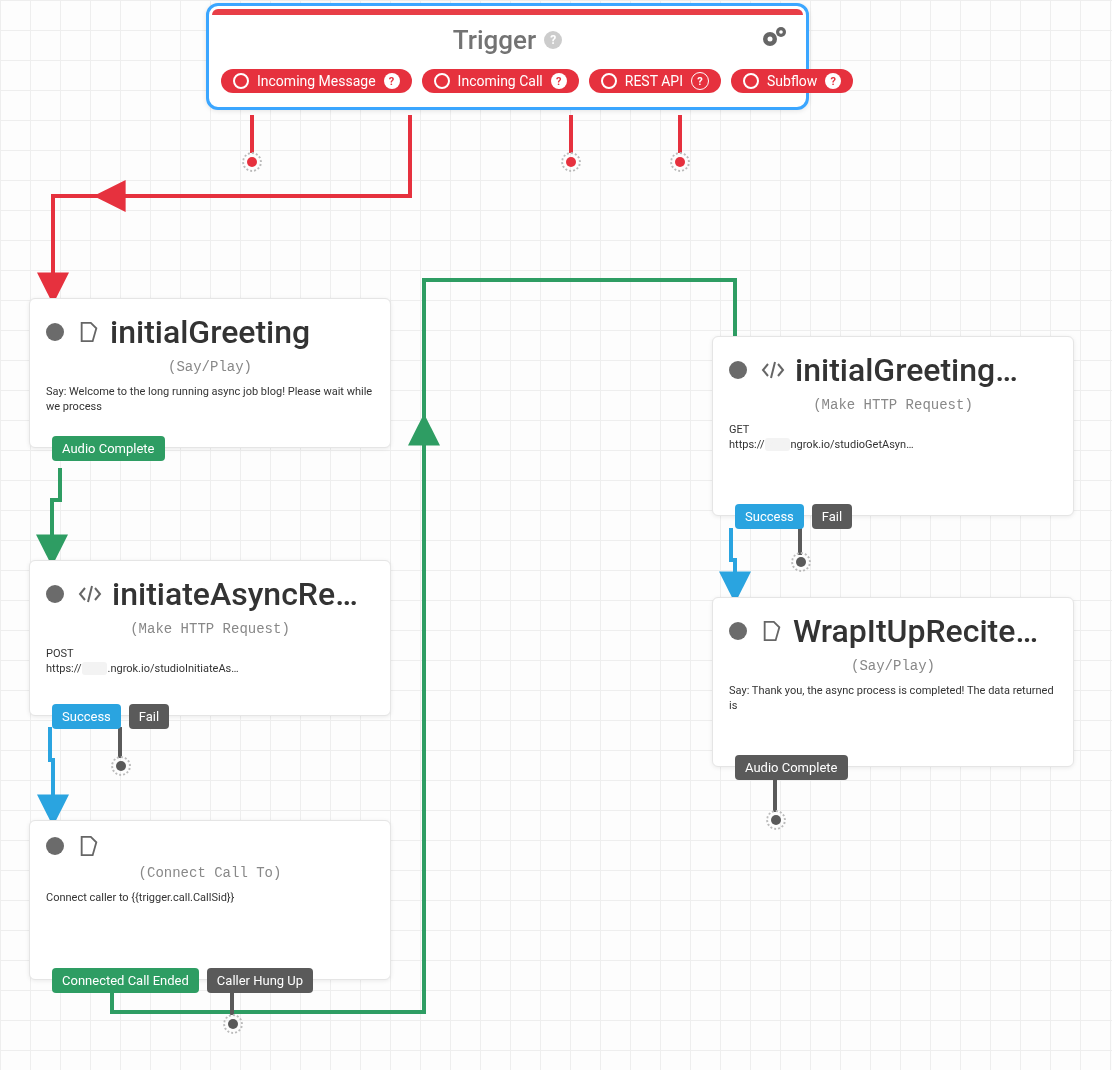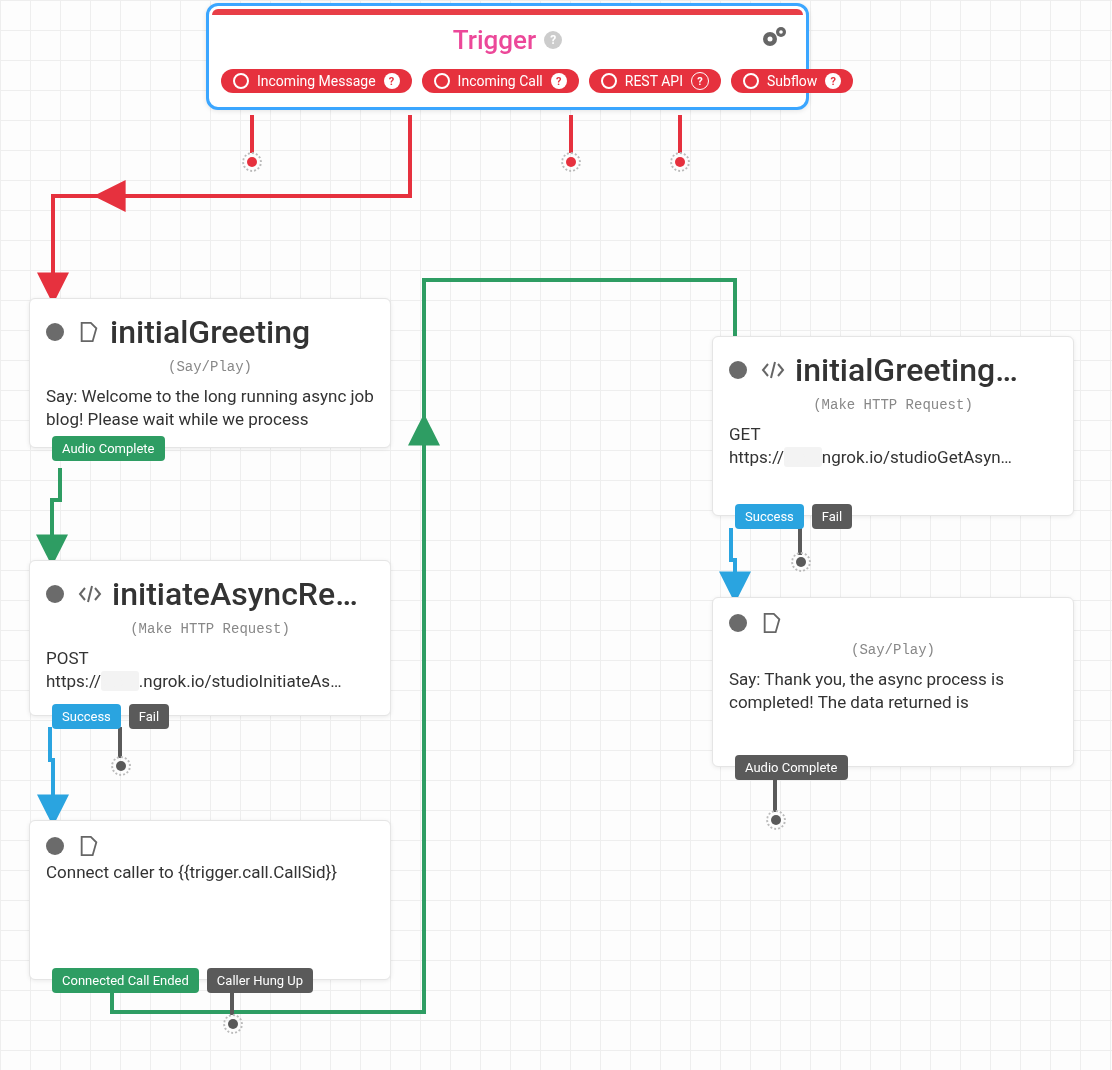--- a/index.html
+++ b/index.html
@@ -5,36 +5,36 @@
   html,body{margin:0;padding:0;width:1112px;height:1070px;font-family:-apple-system,BlinkMacSystemFont,"Segoe UI",Roboto,Helvetica,Arial,sans-serif;color:#333;}
   .canvas{position:relative;width:1112px;height:1070px;background:#fdfdfd;
     background-image:linear-gradient(to right,#eee 1px,transparent 1px),linear-gradient(to bottom,#eee 1px,transparent 1px);
     background-size:30px 30px;overflow:hidden;}
   svg.connectors{position:absolute;left:0;top:0;width:1112px;height:1070px;pointer-events:none;}
 
   
   .trigger{position:absolute;border:3px solid #3ba6ff;border-radius:12px;background:#fff;box-shadow:0 1px 5px rgba(0,0,0,0.1);}
   .trigger-redbar{height:6px;background:#e83e47;border-radius:7px 7px 0 0;margin:3px 3px 0 3px;}
   .trigger-head{display:flex;align-items:center;justify-content:center;padding:10px 0 6px;position:relative;}
-  .trigger-title{font-size:26px;font-weight:500;color:#ec4899;}
+  .trigger-title{font-size:26px;font-weight:500;color:#737373;}
   .trigger-help{margin-left:8px;}
   .trigger-head .gears{position:absolute;right:18px;top:10px;}
   .trigger-pills{display:flex;gap:10px;padding:8px 12px 14px;}
   .pill{display:inline-flex;align-items:center;background:#e6313e;color:#fff;border-radius:16px;font-size:14px;padding:3px 12px;white-space:nowrap;}
   .pill .port{width:12px;height:12px;border:2px solid #fff;border-radius:50%;margin-right:8px;box-sizing:content-box;}
   .pill .q{width:16px;height:16px;border-radius:50%;background:#fff;color:#e6313e;font-size:11px;font-weight:700;display:inline-flex;align-items:center;justify-content:center;margin-left:8px;}
   .pill.rest .q{background:#e6313e;color:#fff;border:1px solid #fff;}
 
   
   .node{position:absolute;width:360px;background:#fff;border:1px solid #e5e5e5;border-radius:6px;box-shadow:0 1px 4px rgba(0,0,0,0.08);}
   .node-head{display:flex;align-items:center;padding:14px 16px 4px;}
   .node-dot{width:18px;height:18px;border-radius:50%;background:#6b6b6b;margin-right:14px;flex:0 0 auto;}
   .node-title{font-size:32px;font-weight:500;color:#333;white-space:nowrap;overflow:hidden;text-overflow:ellipsis;}
   .node-sub{text-align:center;color:#888;font-size:14px;padding:4px 0 10px;font-family:Liberation Mono, monospace;}
-  .node-body{padding:0 16px 14px;font-size:17px;color:#333;line-height:1.35;}
+  .node-body{padding:0 16px 14px;font-size:11px;color:#333;line-height:1.35;}
   .node-body .hidden{background:#f3f3f3;color:#f3f3f3;border-radius:3px;padding:0 2px;}
   .outputs{position:absolute;left:22px;bottom:-14px;display:flex;gap:8px;}
   .outpill{font-size:13px;color:#fff;border-radius:4px;padding:5px 10px;white-space:nowrap;}
   .outpill.green{background:#2e9d63;}
   .outpill.blue{background:#2aa4e0;}
   .outpill.grey{background:#5a5a5a;}
 
   
   .enddot{position:absolute;width:16px;height:16px;border:2px dotted #bbb;border-radius:50%;}
   .enddot .inner{width:10px;height:10px;border-radius:50%;margin:3px;}
@@ -184,20 +184,21 @@
 
   <div class="node" style="left:29px;top:820px;height:158px;">
     <div class="node-head">
       <span class="node-dot"></span>
       <span class="ico">
         <svg width="22" height="22" viewBox="0 0 24 24">
             <path fill="none" stroke="#666" stroke-width="2" d="M4 2h10l6 6-4 14H4z"></path>
           </svg>
       </span>
     </div>
+    <div class="node-sub">(Connect Call To)</div>
     <div class="node-body">Connect caller to {{trigger.call.CallSid}}</div>
     <div class="outputs">
       <span class="outpill green">Connected Call Ended</span>
       <span class="outpill grey">Caller Hung Up</span>
     </div>
   </div>
   <div class="enddot" style="left:223px;top:1014px;">
       <div class="inner grey"></div>
     </div>
 
@@ -226,20 +227,21 @@
     </div>
 
   <div class="node" style="left:712px;top:597px;height:168px;">
     <div class="node-head">
       <span class="node-dot"></span>
       <span class="ico">
         <svg width="22" height="22" viewBox="0 0 24 24">
             <path fill="none" stroke="#666" stroke-width="2" d="M4 2h10l6 6-4 14H4z"></path>
           </svg>
       </span>
+      <span class="node-title">WrapItUpRecite…</span>
     </div>
     <div class="node-sub">(Say/Play)</div>
     <div class="node-body">Say: Thank you, the async process is completed! The data returned is</div>
     <div class="outputs">
       <span class="outpill grey">Audio Complete</span>
     </div>
   </div>
   <div class="enddot" style="left:766px;top:810px;">
       <div class="inner grey"></div>
     </div>

